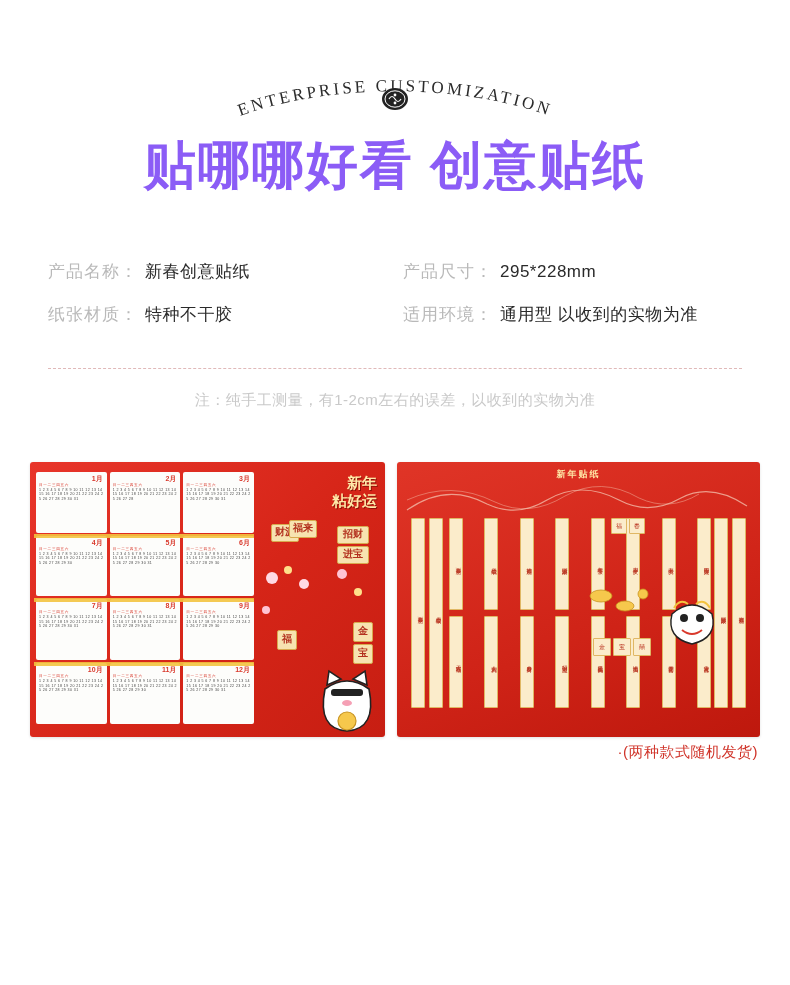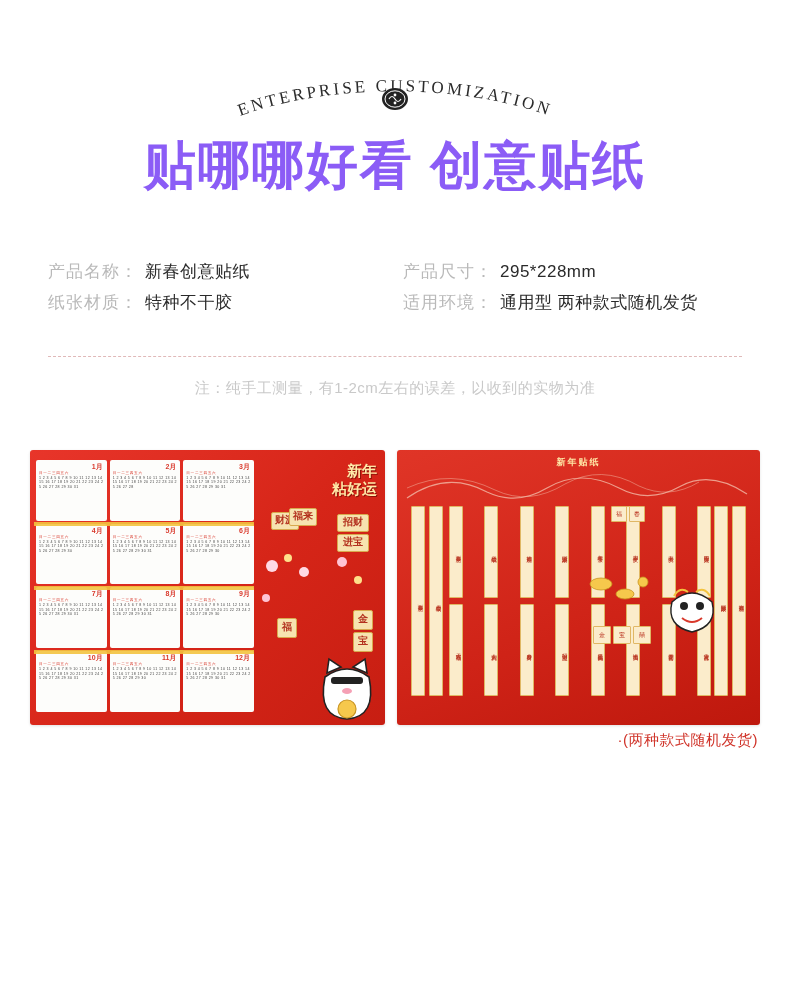--- a/index.html
+++ b/index.html
@@ -76,21 +76,21 @@
     font-weight: bold;
     letter-spacing: 1px;
     color: #1b1b1b;
   }
 
   
   .specs {
     margin: 64px 48px 0 48px;
     display: grid;
     grid-template-columns: 355px 1fr;
-    row-gap: 8px;
+    row-gap: 20px;
   }
   .spec-item {
     display: flex;
     align-items: baseline;
     font-size: 17px;
   }
   .spec-label {
     color: #b9b9b9;
     letter-spacing: 1px;
     white-space: nowrap;
@@ -341,21 +341,21 @@
       <span class="spec-value">295*228mm</span>
     </div>
     <div class="spec-item">
       <span class="spec-label">纸张材质</span>
       <span class="spec-colon">：</span>
       <span class="spec-value">特种不干胶</span>
     </div>
     <div class="spec-item">
       <span class="spec-label">适用环境</span>
       <span class="spec-colon">：</span>
-      <span class="spec-value">通用型 两种款式随机发货</span>
+      <span class="spec-value">通用型 以收到的实物为准</span>
     </div>
   </div>
 
   <div class="divider"></div>
   <div class="note">注：纯手工测量，有1-2cm左右的误差，以收到的实物为准</div>
 
   <div class="gallery">
 
     <div class="card card-a">
       <div class="sheet calendar-sheet">

